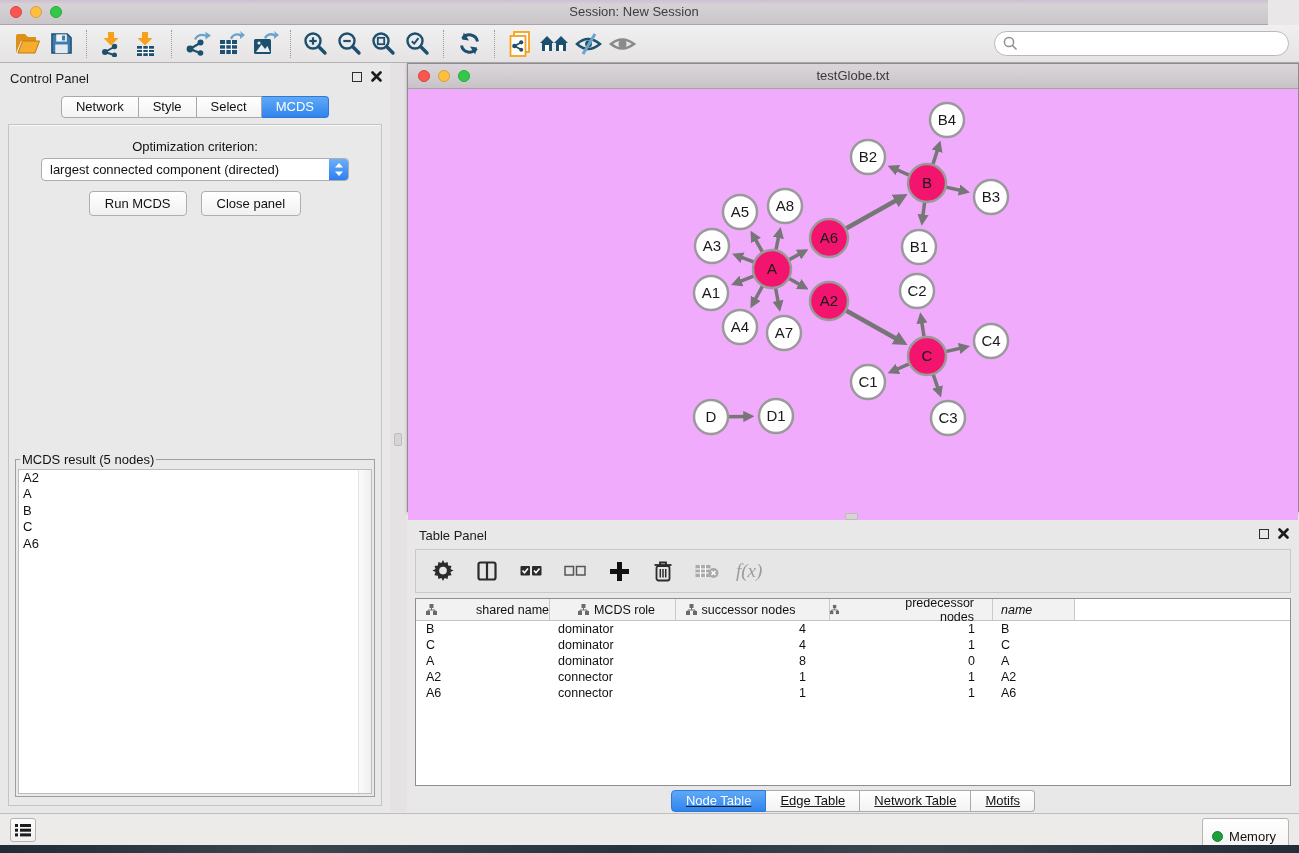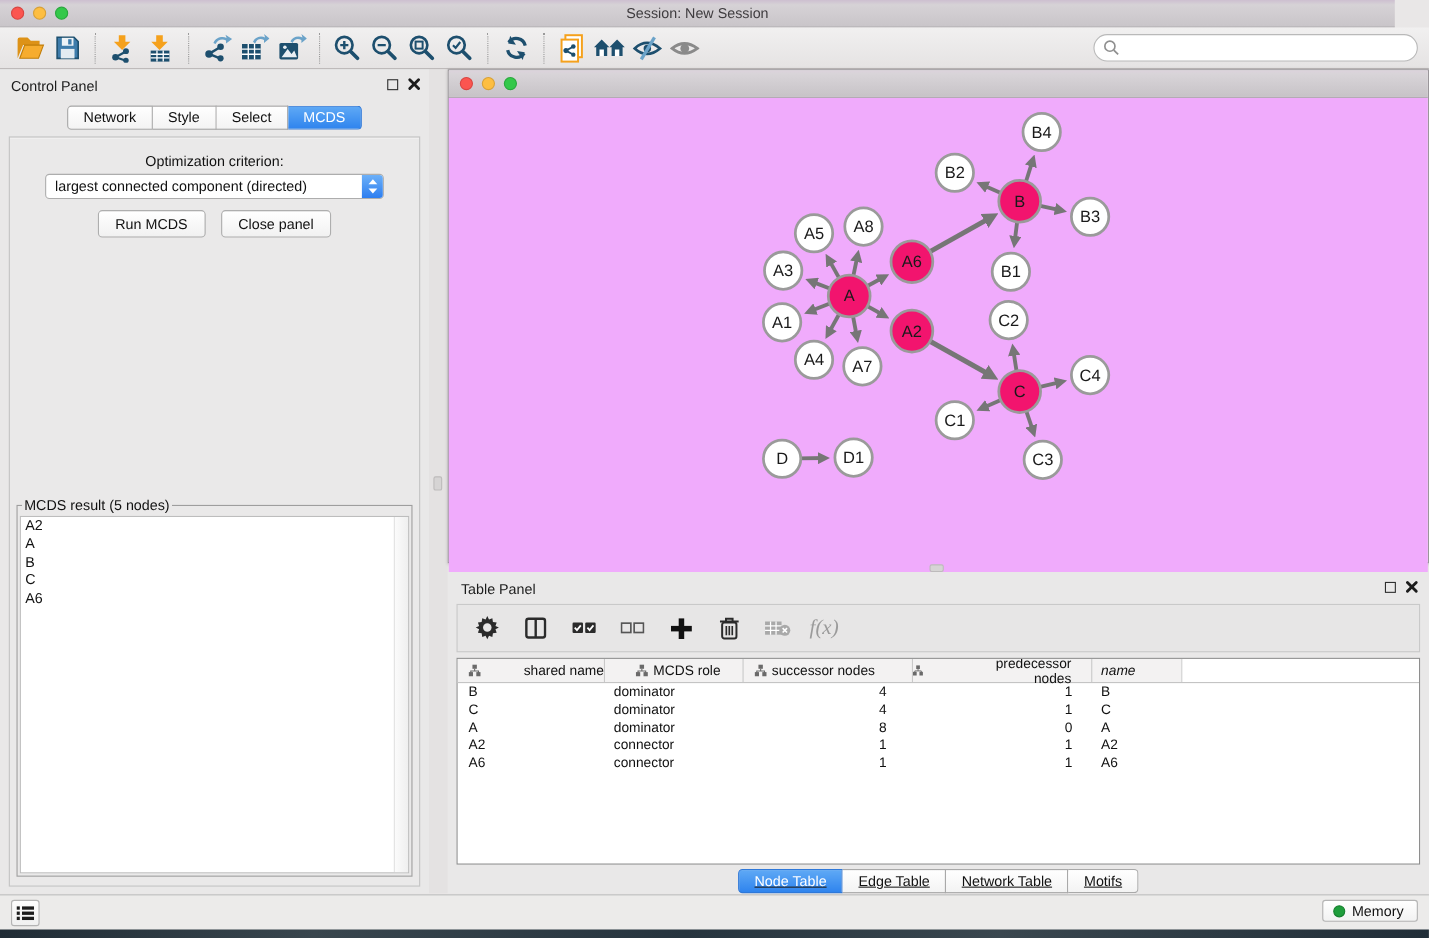--- a/index.html
+++ b/index.html
@@ -88,21 +88,21 @@
   .c1 { width:126px; padding-left:8px; }
   .c2 { width:154px; text-align:right; padding-right:24px; }
   .c3 { width:163px; text-align:right; padding-right:18px; }
   .c4 { width:82px; padding-left:8px; }
   .tp-tabs { position:absolute; left:0; right:0; top:270px; display:flex; justify-content:center;text-decoration:underline; }
 
   
   .status-bar { position:absolute; left:0; top:813px; width:1299px; height:32px; background:#ecebea; border-top:1px solid #bdbdbd; }
   .list-btn { position:absolute; left:10px; top:4px; width:26px; height:24px; background:linear-gradient(#fdfdfd,#f0f0f0);
     border:1px solid #b4b4b4; border-radius:3px; display:flex; align-items:center; justify-content:center; }
-  .memory-btn { position:absolute; right:10px; top:4px; height:20px; padding:0 12px 0 9px; background:linear-gradient(#ffffff,#f2f2f2);
+  .memory-btn { position:absolute; right:10px; top:4px; height:36px; padding:0 12px 0 9px; background:linear-gradient(#ffffff,#f2f2f2);
     border:1px solid #b4b4b4; border-radius:3px; display:flex; align-items:center; gap:6px; font-size:13px; color:#111; }
   .mem-dot { width:11px; height:11px; border-radius:50%; background:#1f9e3c; border:1px solid #16802f; }
   .bottom-strip { position:absolute; left:0; top:845px; width:1299px; height:8px;
     background:linear-gradient(90deg,#202c35,#39464e 22%,#26343e 48%,#3a474f 70%,#212e38); }
 
   svg { display:block; }
 </style>
 </head>
 <body>
 
@@ -325,20 +325,21 @@
     <div class="v-grip"></div>
   </div>
 
   <div class="net-window">
     <div class="net-titlebar">
       <div class="lights" style="top:6px;">
         <div class="light red"></div>
         <div class="light yellow"></div>
         <div class="light green"></div>
       </div>
+      <div class="title">testGlobe.txt</div>
     </div>
     <div class="net-canvas">
       <svg id="graph-svg" width="890" height="422" viewBox="0 0 890 422">
         <defs>
           <marker id="arrowhead" viewBox="0 0 10 10" refX="6" refY="5" markerWidth="3.2" markerHeight="3.2" orient="auto" markerUnits="strokeWidth">
             <path d="M0 0 L10 5 L0 10 z" fill="#767676"></path>
           </marker>
         </defs>
       <line x1="355.67790913597014" y1="165.17627564844682" x2="344.7279036743986" y2="145.6715784200225" stroke="#767676" stroke-width="3.5" marker-end="url(#arrowhead)"></line>
           <line x1="367.4355559883738" y1="163.3507671332656" x2="371.7456202530754" y2="142.46353261971143" stroke="#767676" stroke-width="3.5" marker-end="url(#arrowhead)"></line>

